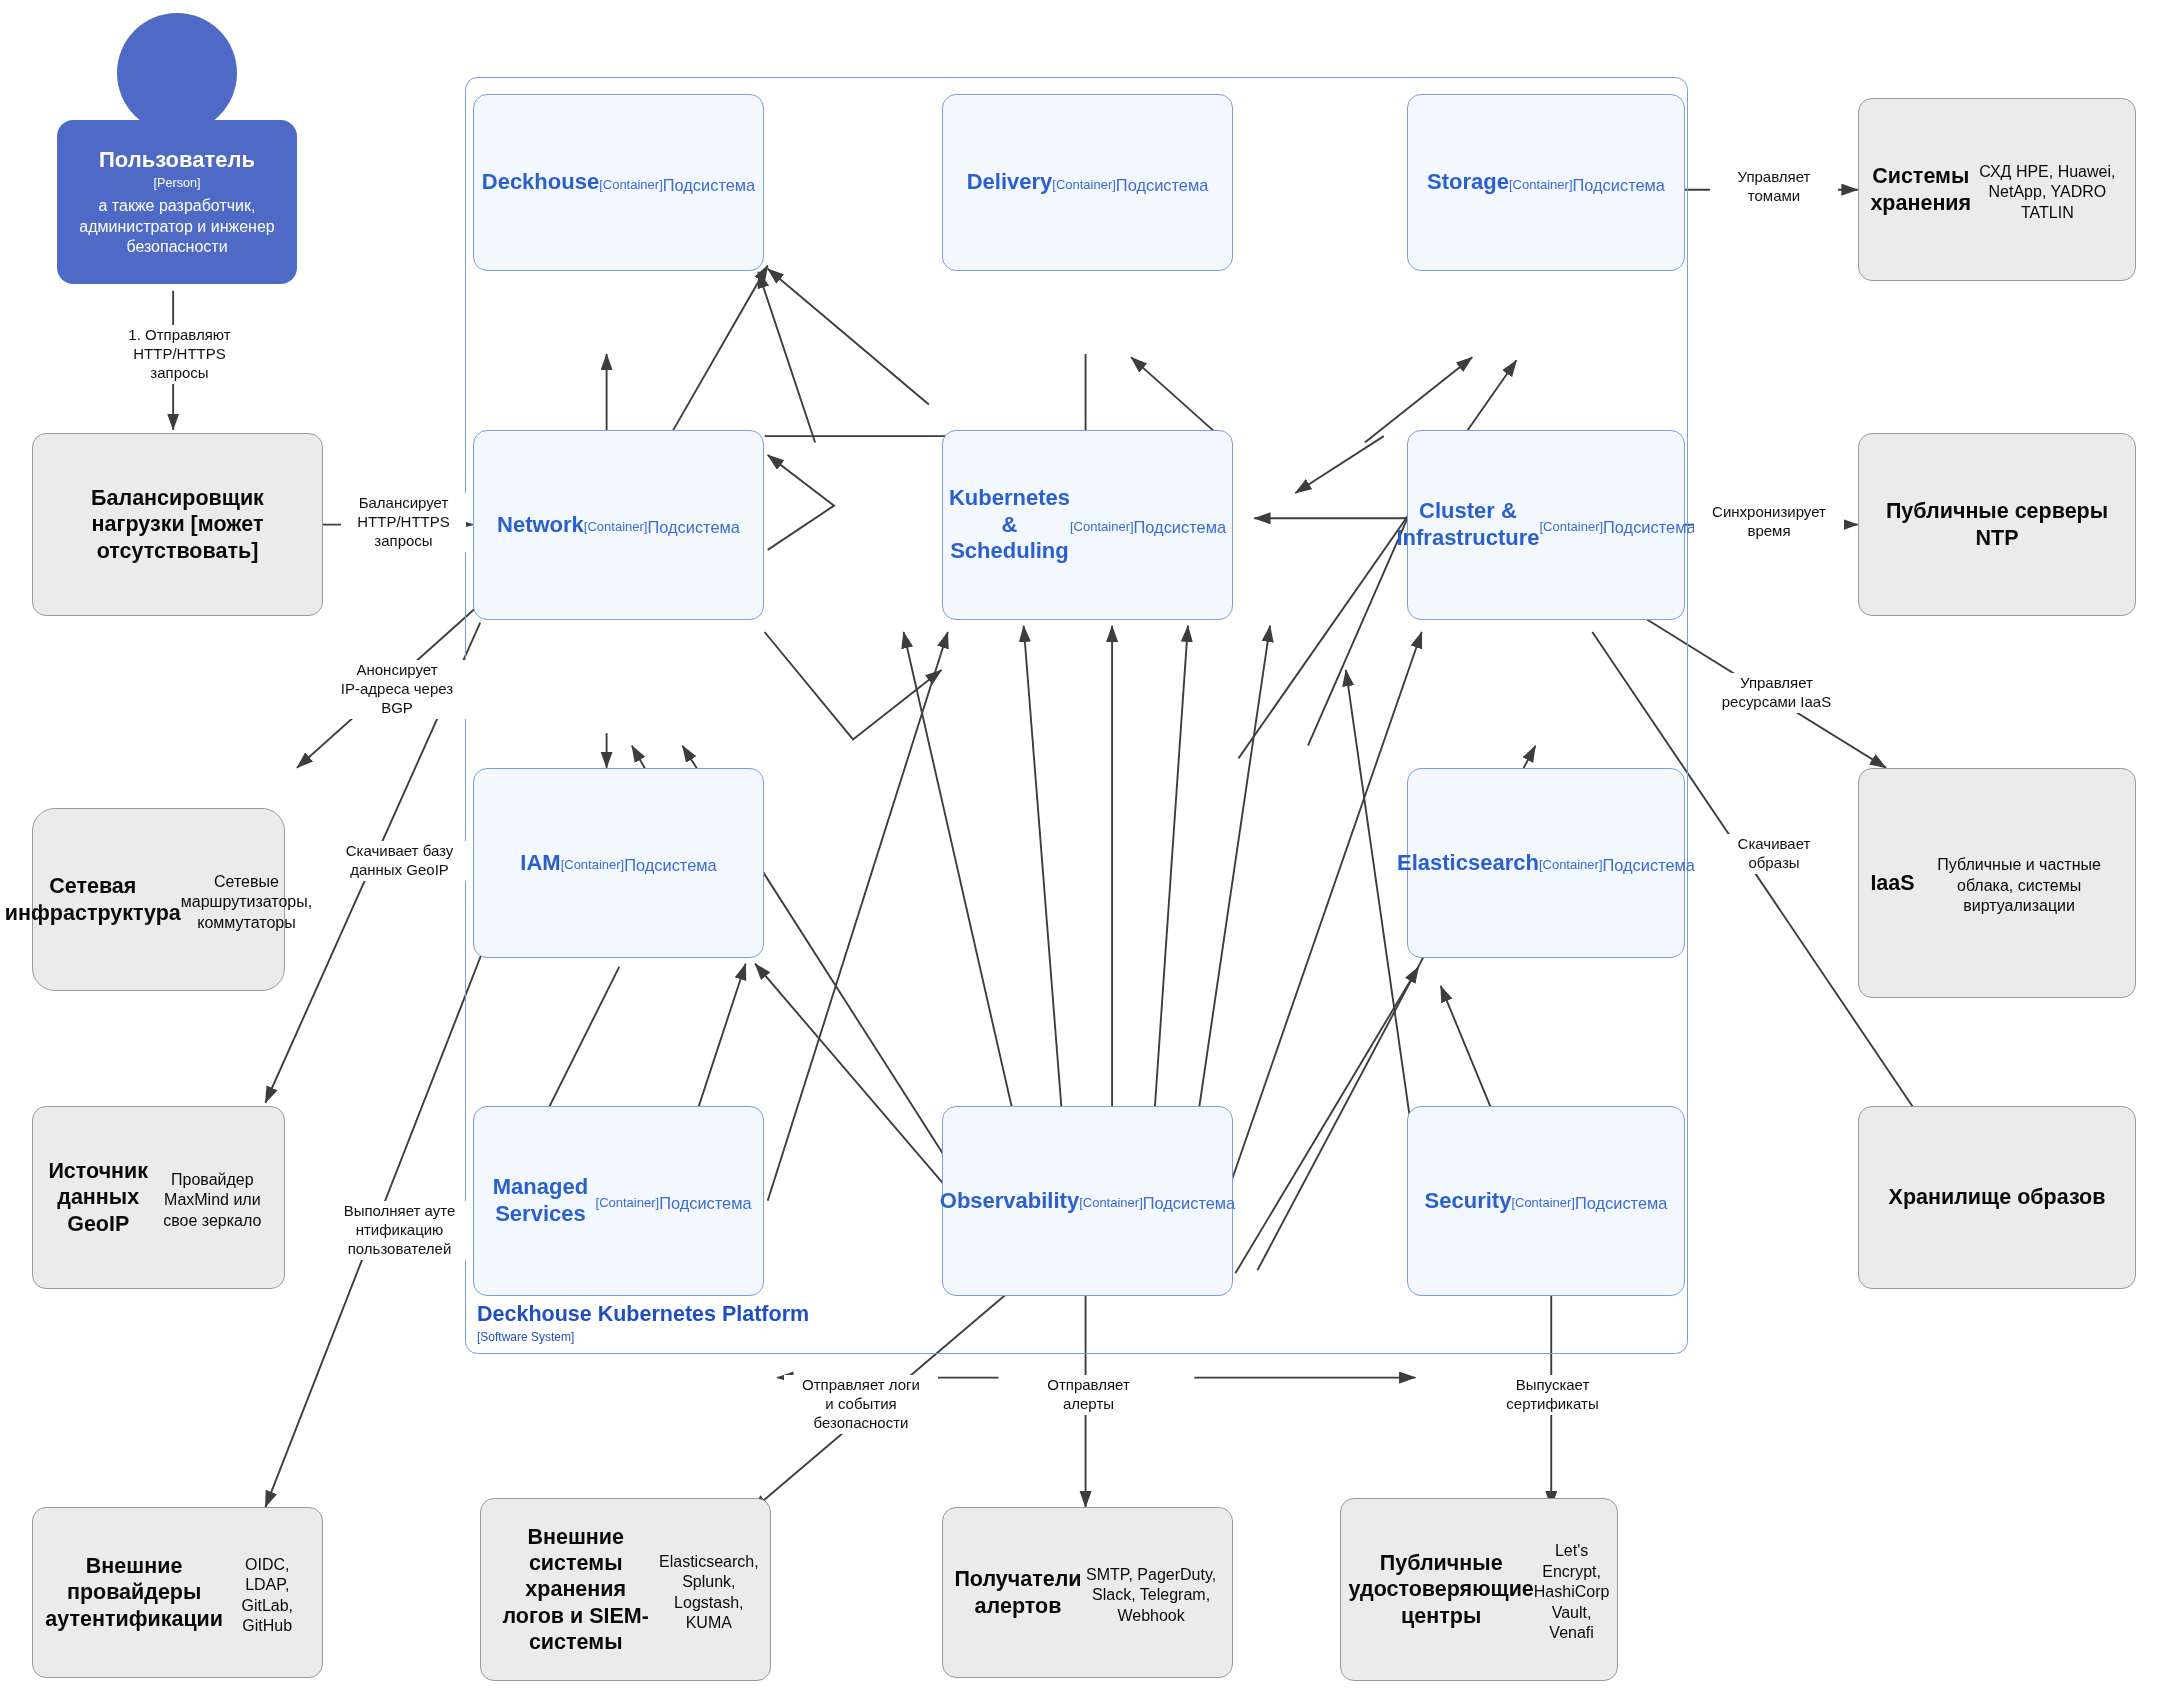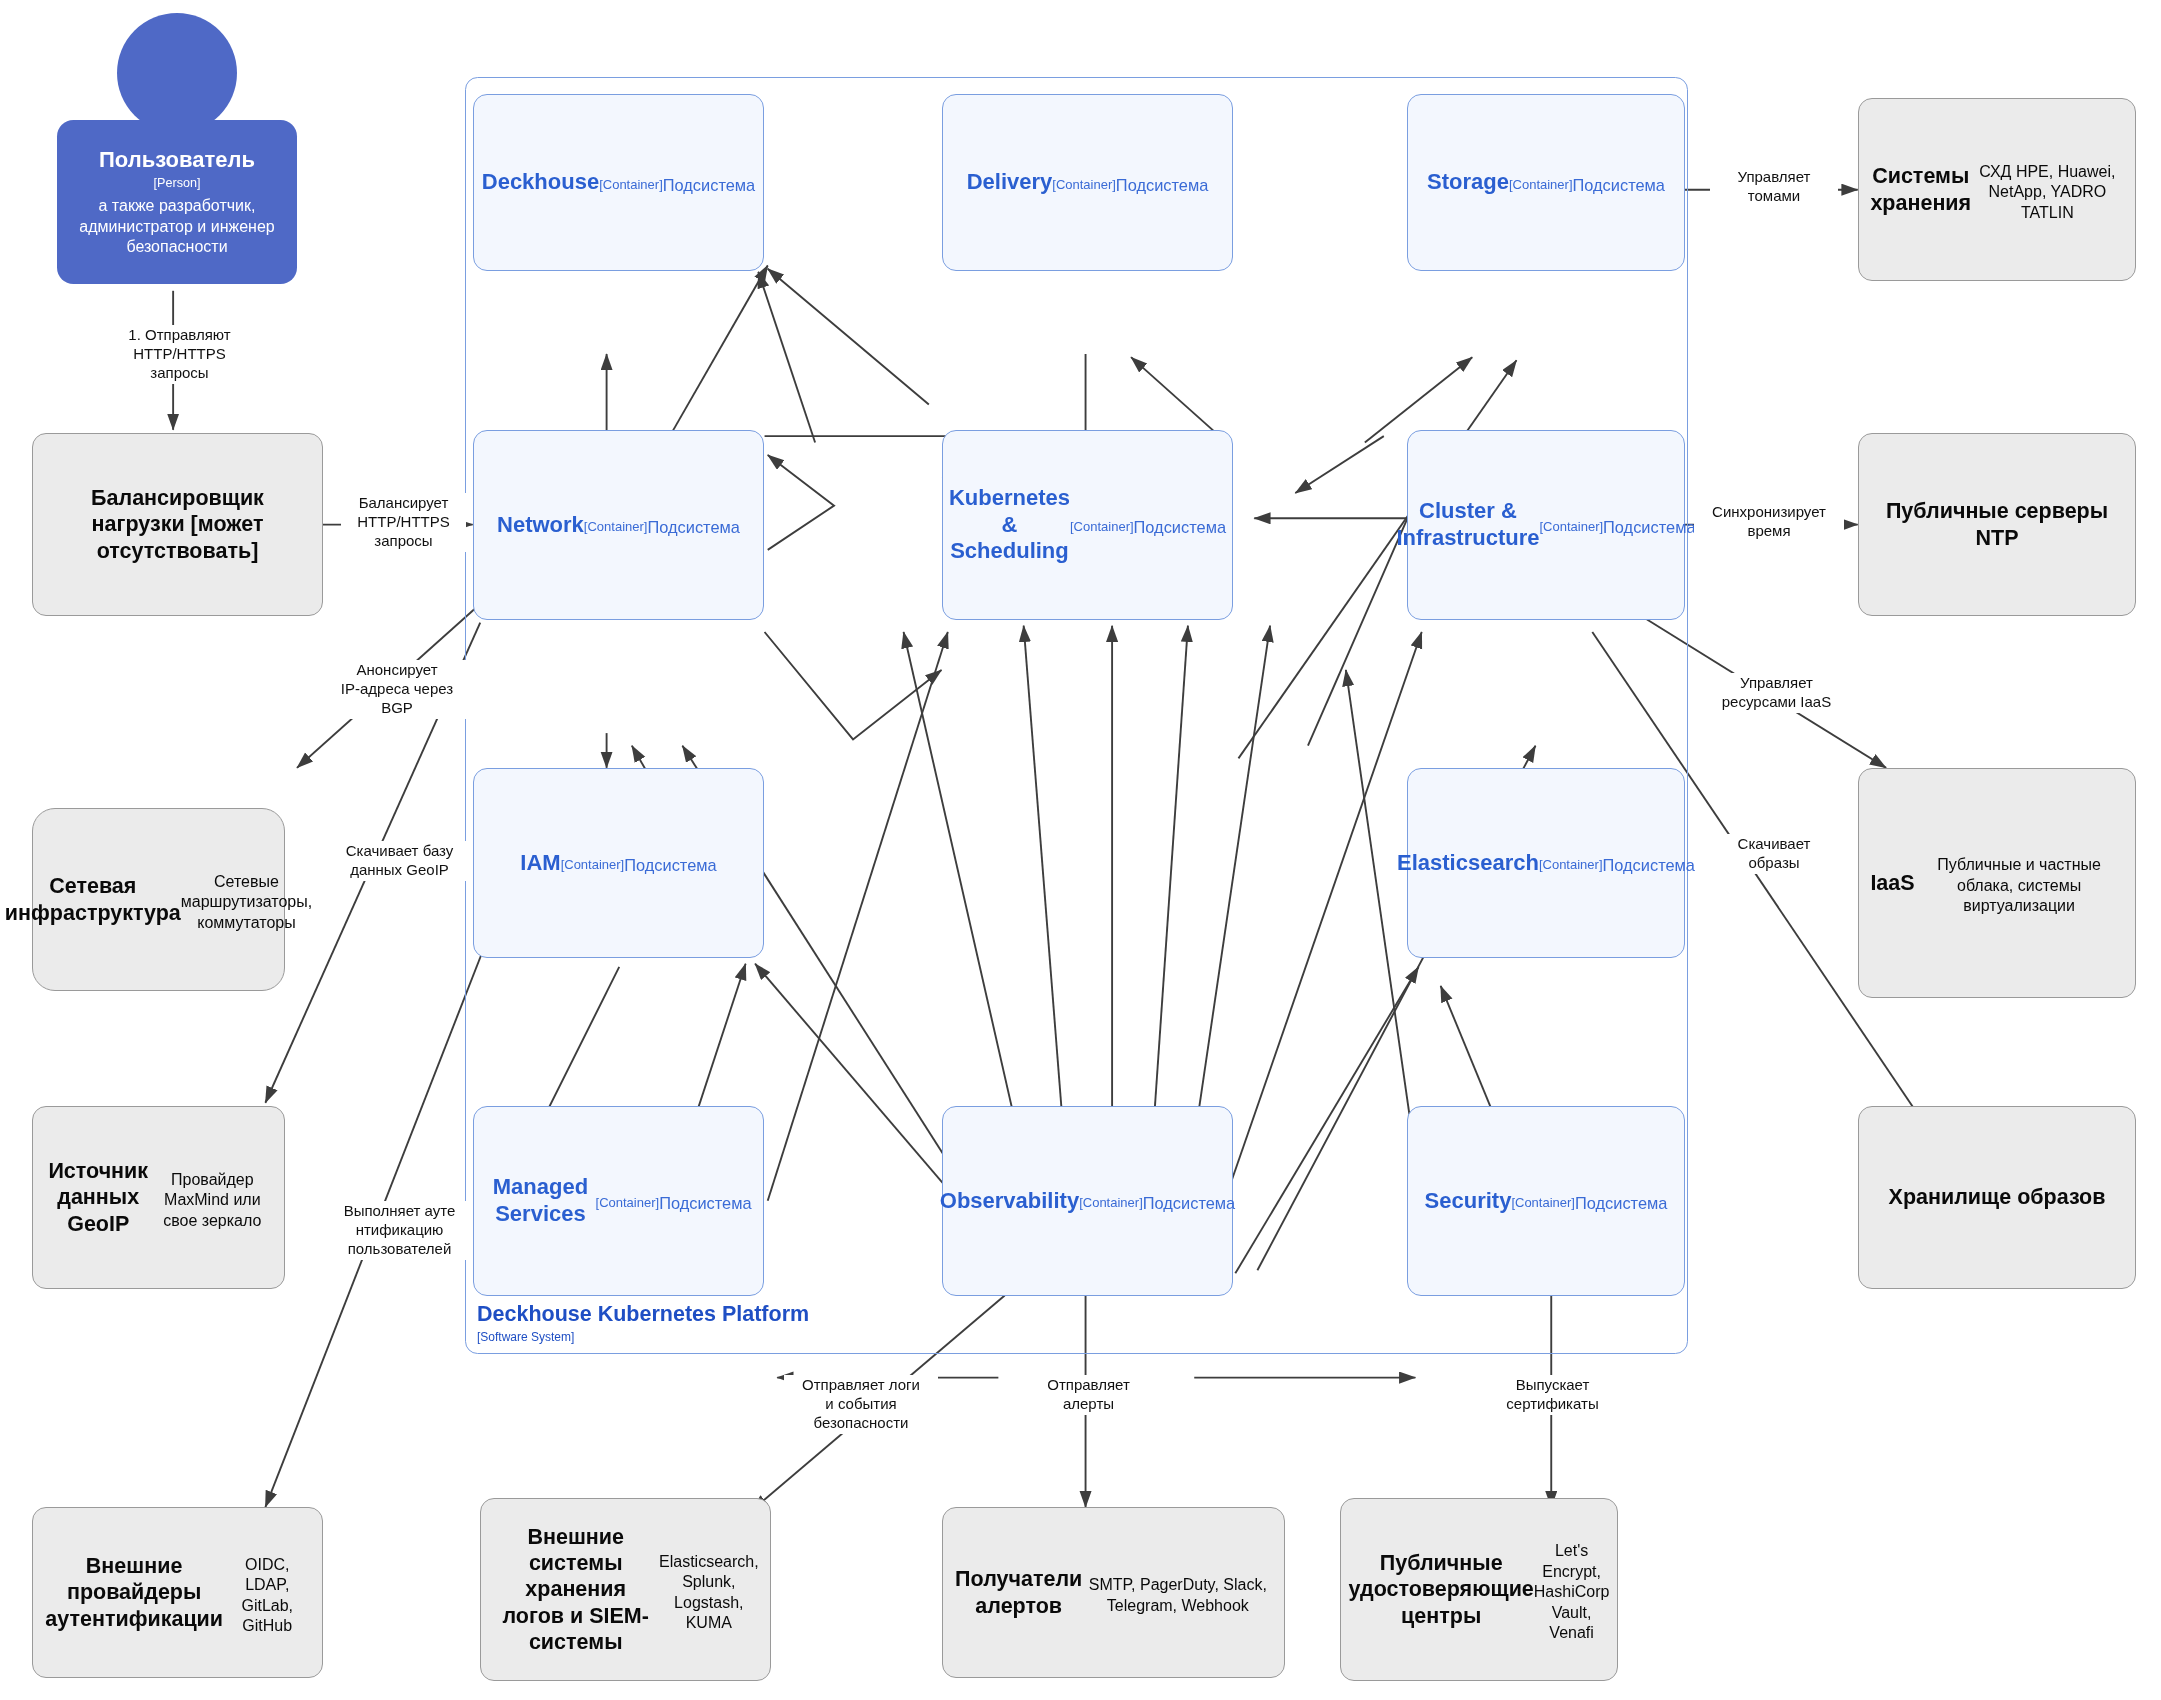--- a/index.html
+++ b/index.html
@@ -291,21 +291,21 @@
   <div class="node ext" style="left:32px;top:1507px;width:291px;height:171px;">
     <div class="title">Внешние провайдеры аутентификации</div>
     <div class="desc">OIDC, LDAP, GitLab, GitHub</div>
   </div>
 
   <div class="node ext" style="left:480px;top:1498px;width:291px;height:183px;">
     <div class="title">Внешние системы хранения логов и SIEM-системы</div>
     <div class="desc">Elasticsearch, Splunk, Logstash, KUMA</div>
   </div>
 
-  <div class="node ext" style="left:942px;top:1507px;width:343px;height:171px;justify-content:space-between;">
+  <div class="node ext" style="left:942px;top:1507px;width:291px;height:171px;justify-content:space-between;">
     <div class="title">Получатели алертов</div>
     <div class="desc">SMTP, PagerDuty, Slack, Telegram, Webhook</div>
   </div>
 
   <div class="node ext" style="left:1340px;top:1498px;width:278px;height:183px;">
     <div class="title">Публичные удостоверяющие центры</div>
     <div class="desc">Let's Encrypt, HashiCorp Vault, Venafi</div>
   </div>
 
   <div class="node ext" style="left:1858px;top:98px;width:278px;height:183px;">

